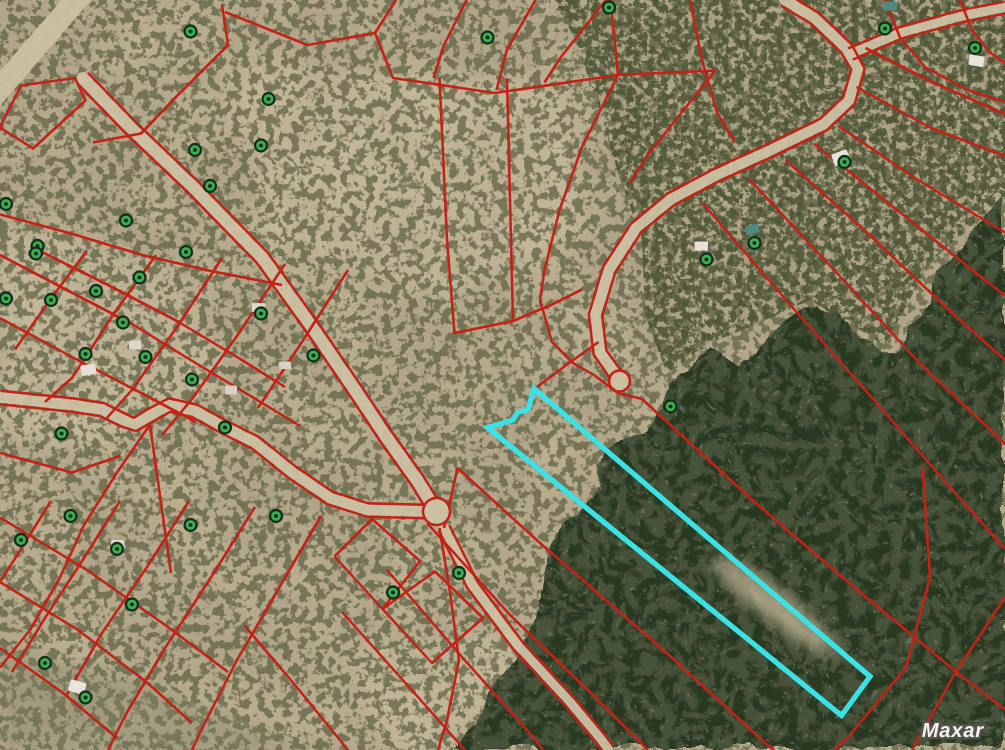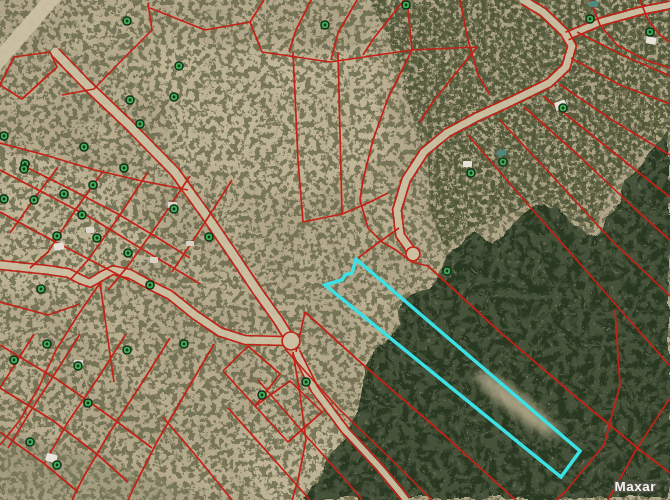--- a/index.html
+++ b/index.html
@@ -1,17 +1,17 @@
 <!DOCTYPE html>
 <html><head>
 <meta charset="utf-8">
 <style>
   html,body{margin:0;padding:0;width:670px;height:500px;overflow:hidden;background:#000;
     font-family:"Liberation Sans",sans-serif;}
-  .stage{position:relative;width:666px;height:500px;}
+  .stage{position:relative;width:666px;height:500px;font-style:italic;}
   svg{display:block;}
   text.attr{font-family:"Liberation Sans",sans-serif;font-size:13.5px;font-weight:bold;
     fill:#f4f2ee;stroke:#55544a;stroke-width:3px;paint-order:stroke;letter-spacing:.5px;}
 </style>
 </head>
 <body>
 
 <div class="stage">
   <svg id="map" width="670" height="500" viewBox="0 0 670 500">
     <defs>

